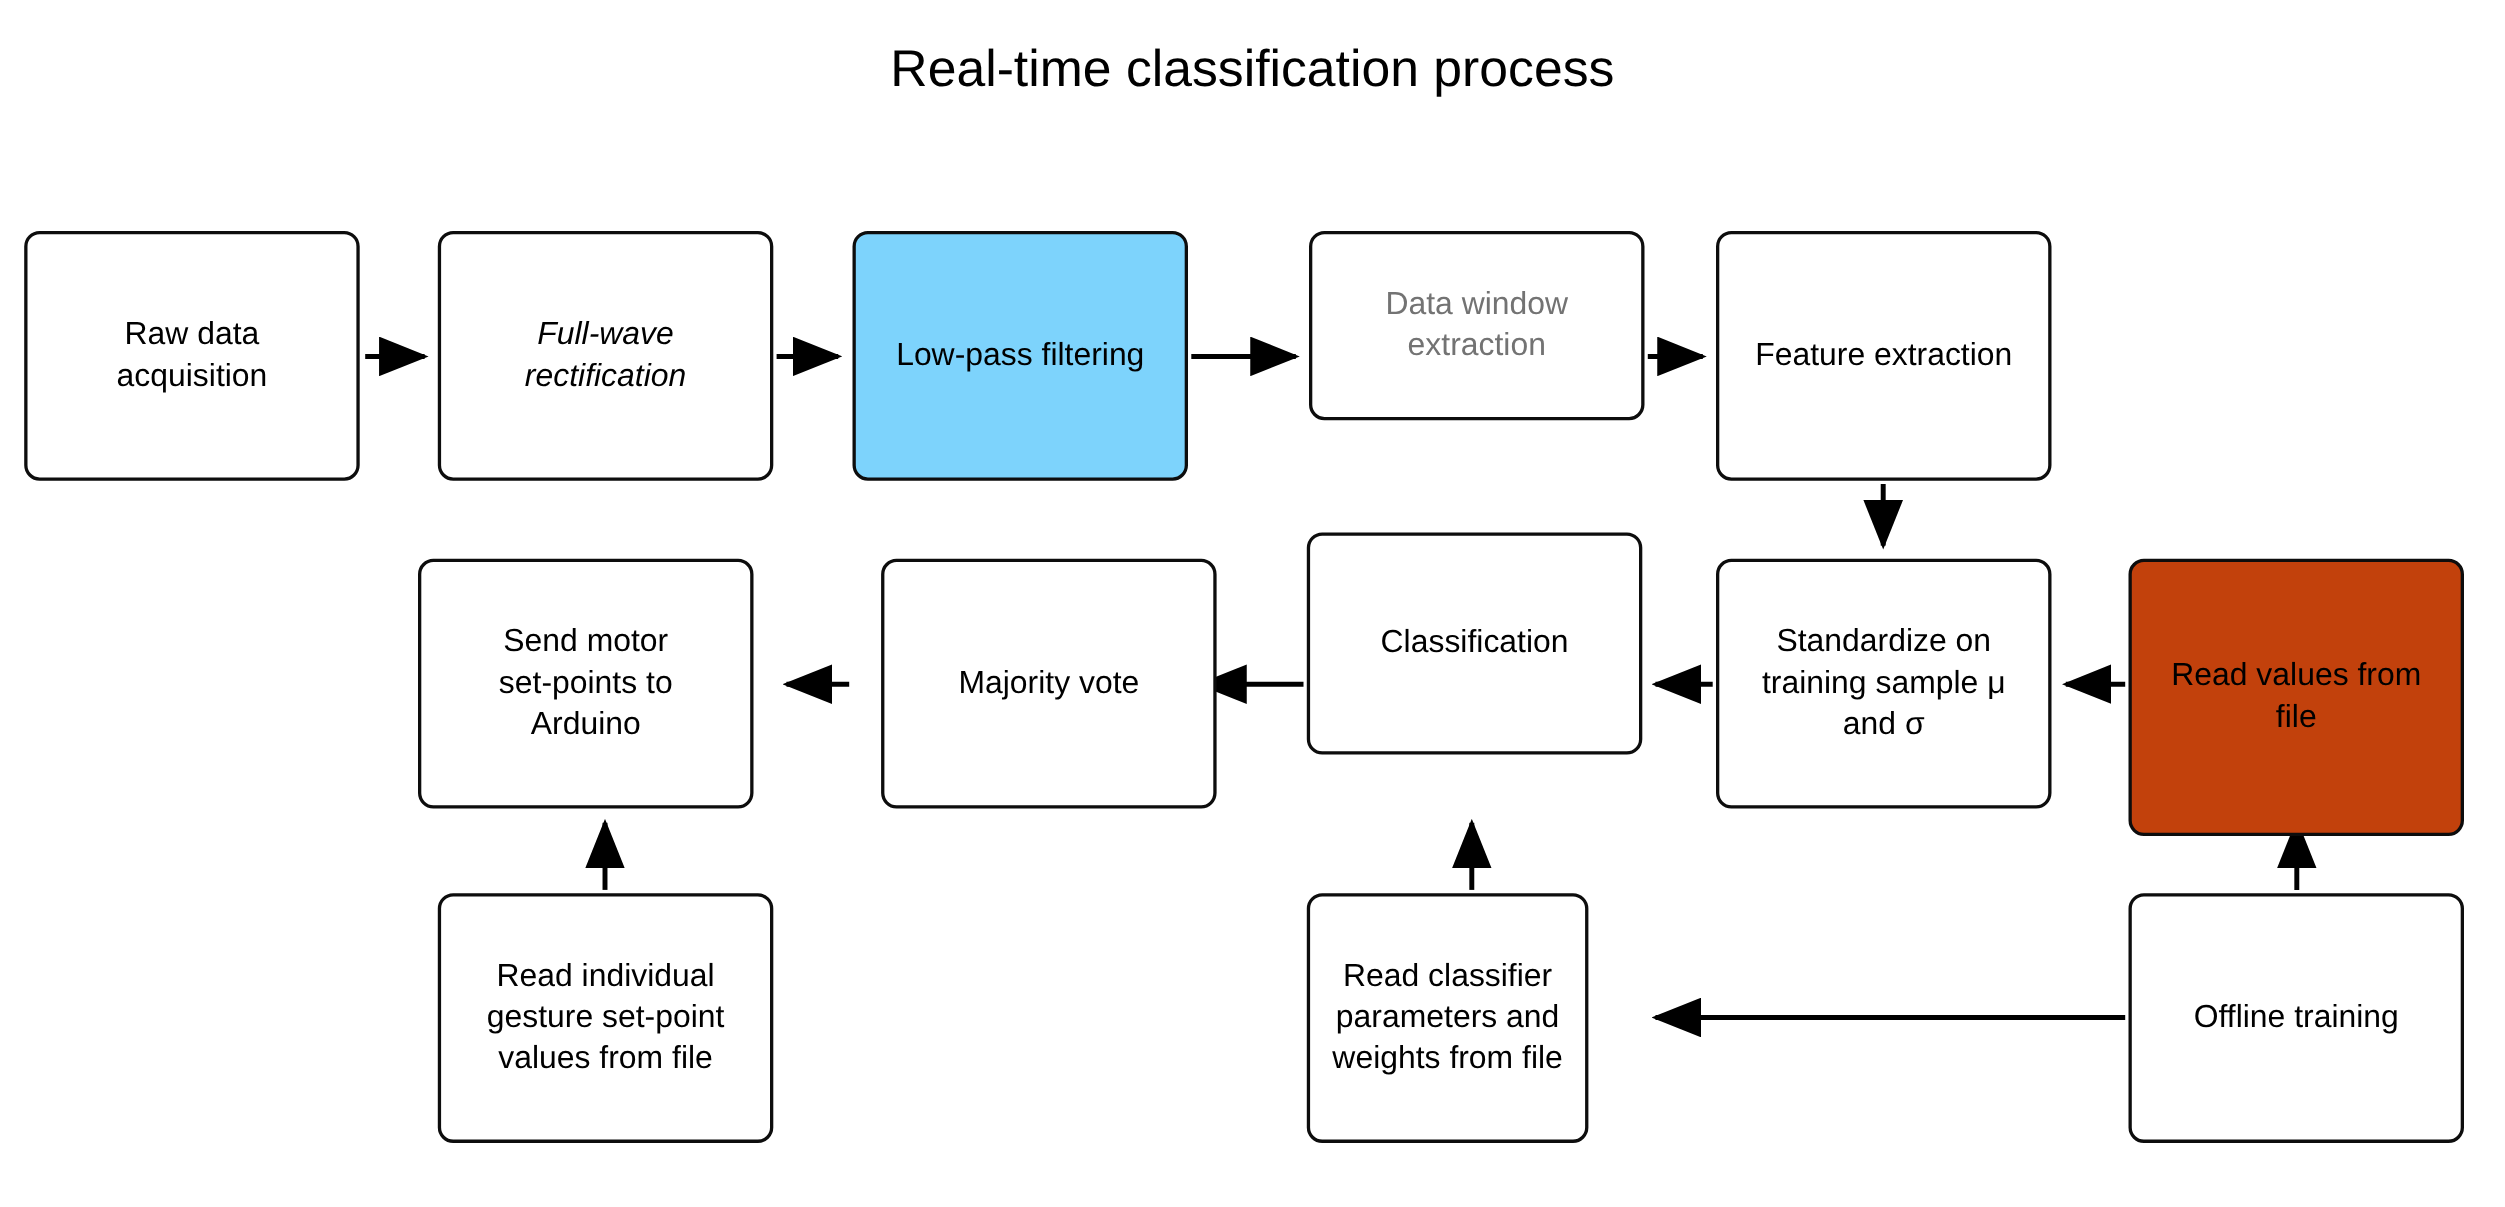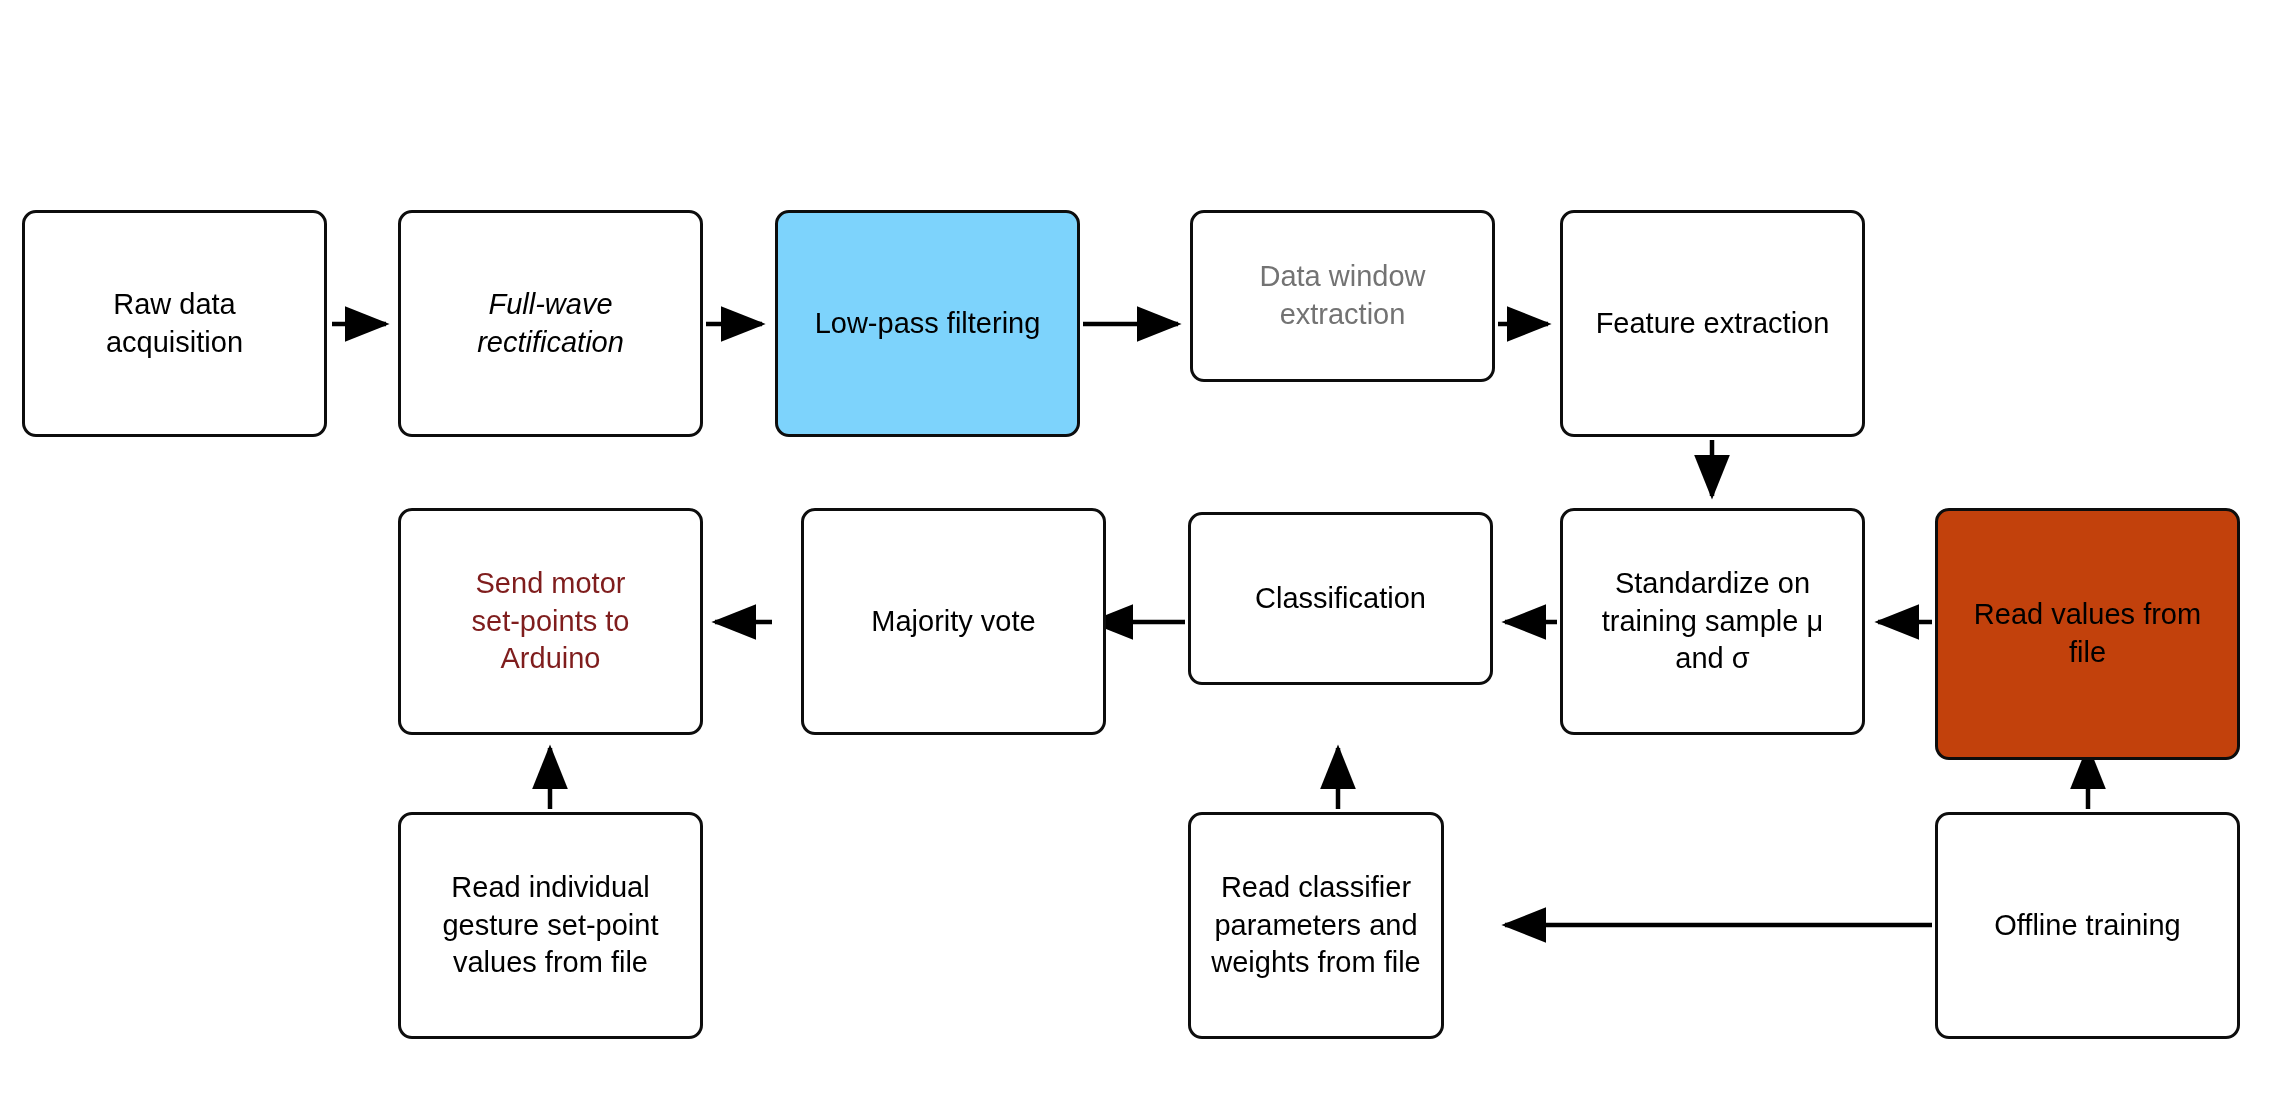--- a/index.html
+++ b/index.html
@@ -54,20 +54,21 @@
     width: 2277px;
     height: 1097px;
     z-index: 1;
   }
 </style>
 </head>
 <body>
 
 <div id="canvas" style="width: 2277px; height: 1097px; background: rgb(255, 255, 255);">
 
+  <div id="diagram-title" style="width: 2277px;">Real-time classification process</div>
 
   <svg id="edges" viewBox="0 0 2277 1097" xmlns="http://www.w3.org/2000/svg">
     <defs>
       <marker id="arrowhead" markerWidth="10" markerHeight="8" refX="9.2" refY="4" orient="auto" markerUnits="strokeWidth">
         <path d="M 0 0 L 10 4 L 0 8 z" fill="#000000"></path>
       </marker>
     </defs>
     <g id="edge-group" fill="none" stroke="#000000" stroke-width="4.5">
         <path d="M 332 324 L 386 324" stroke="#000000" stroke-width="4.5" fill="none" marker-end="url(#arrowhead)"></path>
         <path d="M 706 324 L 762 324" stroke="#000000" stroke-width="4.5" fill="none" marker-end="url(#arrowhead)"></path>
@@ -87,25 +88,25 @@
 
   <div id="node-layer">
       <div class="node" style="left: 22px; top: 210px; width: 305px; height: 227px; border-color: rgb(13, 13, 13); background: rgb(255, 255, 255); color: rgb(0, 0, 0);">Raw data
 acquisition</div>
       <div class="node" style="left: 398px; top: 210px; width: 305px; height: 227px; border-color: rgb(13, 13, 13); background: rgb(255, 255, 255); color: rgb(0, 0, 0); font-style: italic;">Full-wave
 rectification</div>
       <div class="node" style="left: 775px; top: 210px; width: 305px; height: 227px; border-color: rgb(13, 13, 13); background: #7dd3fc; color: rgb(0, 0, 0);">Low-pass filtering</div>
       <div class="node" style="left: 1190px; top: 210px; width: 305px; height: 172px; border-color: rgb(13, 13, 13); background: rgb(255, 255, 255); color: #737373;">Data window
 extraction</div>
       <div class="node" style="left: 1560px; top: 210px; width: 305px; height: 227px; border-color: rgb(13, 13, 13); background: rgb(255, 255, 255); color: rgb(0, 0, 0);">Feature extraction</div>
-      <div class="node" style="left: 398px; top: 508px; width: 305px; height: 227px; border-color: rgb(13, 13, 13); background: rgb(255, 255, 255); color: #7f1d1d;">Send motor
+      <div class="node" style="left: 380px; top: 508px; width: 305px; height: 227px; border-color: rgb(13, 13, 13); background: rgb(255, 255, 255); color: #000000;">Send motor
 set-points to
 Arduino</div>
       <div class="node" style="left: 775px; top: 508px; width: 305px; height: 227px; border-color: rgb(13, 13, 13); background: rgb(255, 255, 255); color: rgb(0, 0, 0); margin-left: 26px;">Majority vote</div>
-      <div class="node" style="left: 1188px; top: 512px; width: 305px; height: 173px; border-color: rgb(13, 13, 13); background: rgb(255, 255, 255); color: rgb(0, 0, 0);">Classification</div>
+      <div class="node" style="left: 1188px; top: 484px; width: 305px; height: 202px; border-color: rgb(13, 13, 13); background: rgb(255, 255, 255); color: rgb(0, 0, 0);">Classification</div>
       <div class="node" style="left: 1560px; top: 508px; width: 305px; height: 227px; border-color: rgb(13, 13, 13); background: rgb(255, 255, 255); color: rgb(0, 0, 0);">Standardize on
 training sample μ
 and σ</div>
       <div class="node" style="left: 1935px; top: 508px; width: 305px; height: 252px; border-color: rgb(13, 13, 13); background: #c2410c; color: rgb(0, 0, 0);">Read values from
 file</div>
       <div class="node" style="left: 398px; top: 812px; width: 305px; height: 227px; border-color: rgb(13, 13, 13); background: rgb(255, 255, 255); color: rgb(0, 0, 0);">Read individual
 gesture set-point
 values from file</div>
       <div class="node" style="left: 1188px; top: 812px; width: 256px; height: 227px; border-color: rgb(13, 13, 13); background: rgb(255, 255, 255); color: rgb(0, 0, 0);">Read classifier
 parameters and

